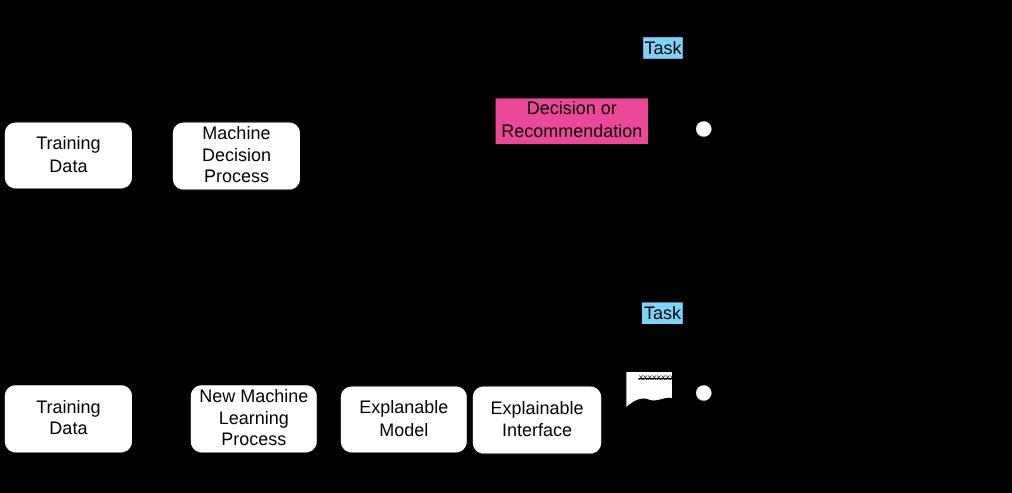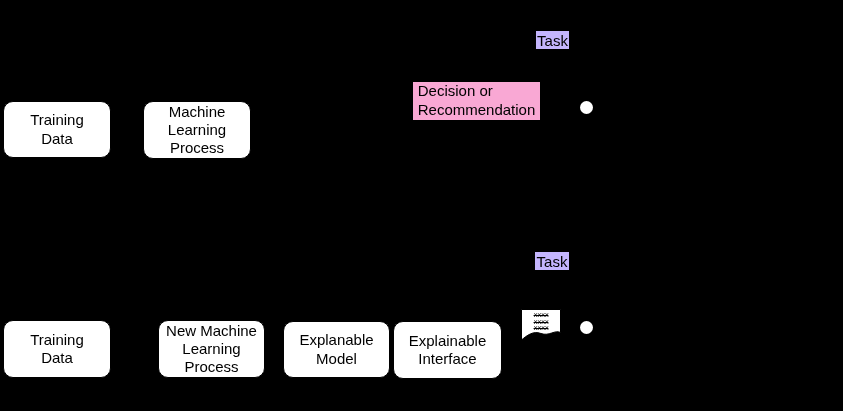--- a/index.html
+++ b/index.html
@@ -28,33 +28,33 @@
     justify-content: center;
     text-align: center;
     font-size: 15px;
     line-height: 1.22;
     white-space: pre-line;
   }
   
   .plain-label {
     position: absolute;
     box-sizing: border-box;
-    background: #f9a8d4;
+    background: #ec4899;
     display: flex;
     align-items: center;
     justify-content: center;
-    text-align: left;
+    text-align: center;
     font-size: 15px;
     line-height: 1.25;
     white-space: pre-line;
   }
   .task-label {
     position: absolute;
     box-sizing: border-box;
-    background: #c4b5fd;
+    background: #7dd3fc;
     display: flex;
     align-items: center;
     justify-content: center;
     font-size: 15px;
     line-height: 1;
   }
   .head-dot {
     position: absolute;
     width: 13px;
     height: 13px;
@@ -68,21 +68,21 @@
     width: 40px;
     height: 32px;
   }
   .note-icon svg { display: block; }
   .note-lines {
     position: absolute;
     left: 11px;
     top: 3px;
     width: 18px;
     display: flex;
-    flex-direction: column;
+    flex-direction: row;
     align-items: center;
   }
   .note-lines span {
     font-size: 7px;
     line-height: 6.5px;
     letter-spacing: -0.5px;
     text-decoration: line-through;
     color: #000000;
     font-family: "DejaVu Sans Mono", monospace;
   }
@@ -92,21 +92,21 @@
 
 <div class="canvas">
 
   <div class="fbox" style="left:3px; top:101px; width:108px; height:57px;">
     <span>Training
 Data</span>
   </div>
 
   <div class="fbox" style="left:143px; top:101px; width:108px; height:58px;">
     <span>Machine
-Learning
+Decision
 Process</span>
   </div>
 
 
   <div class="plain-label" style="left:413px; top:82px; width:127px; height:38px;">
     <span>Decision or
 Recommendation</span>
   </div>
 
   <div class="task-label" style="left:536px; top:31px; width:33px; height:18px;">

